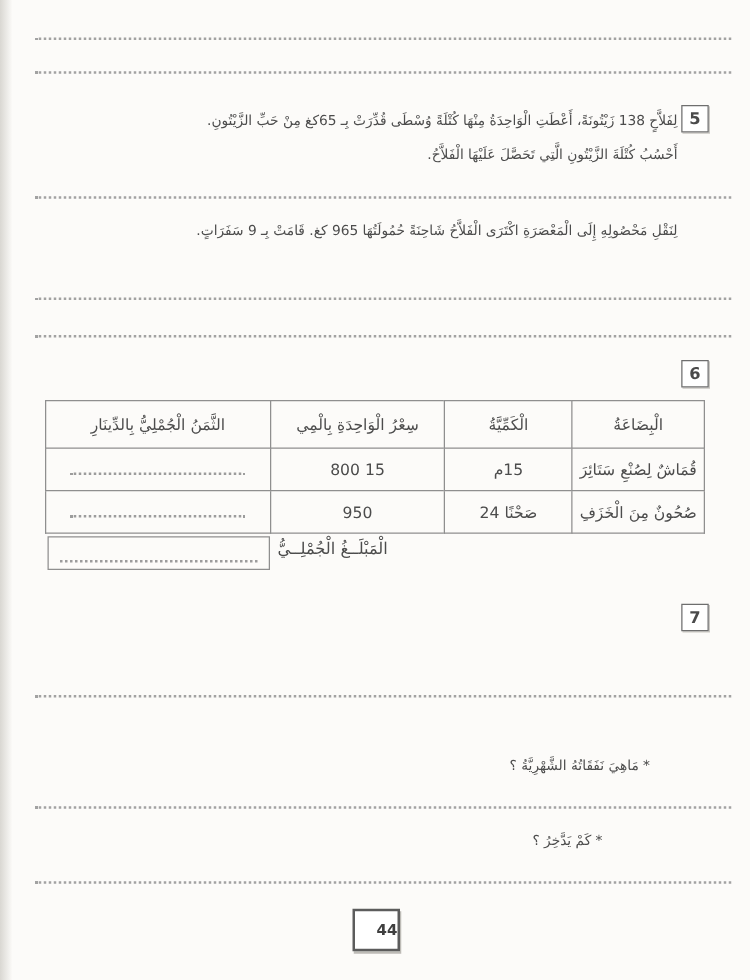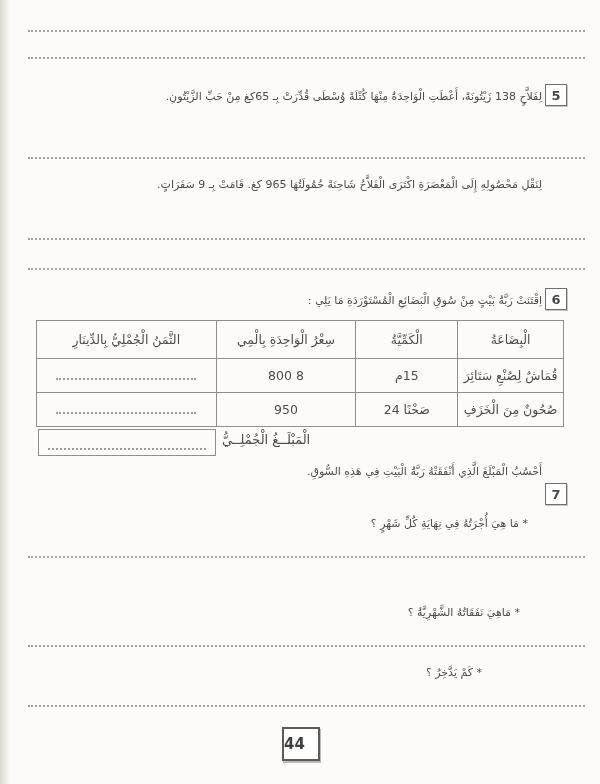--- a/index.html
+++ b/index.html
@@ -39,90 +39,88 @@
     border:1.2px solid #8f8f8f;display:flex;align-items:flex-end;
     justify-content:center;padding-bottom:5px;box-sizing:border-box;
   }
   .total-label{
     position:absolute;top:432px;left:222px;width:138px;text-align:left;
     font-size:13px;color:#4c4c4c;white-space:nowrap;
   }
   .footer-badge{
     position:absolute;top:727px;left:282px;width:34px;height:30px;
     border:2px solid #5c5c5c;background:#fff;box-shadow:1px 2px 0 #bdbbb6;
-    display:flex;align-items:center;justify-content:flex-end;
-    font-size:15px;font-weight:bold;color:#3f3f3f;
+    display:flex;align-items:center;justify-content:flex-start;
+    font-size:12px;font-weight:bold;color:#3f3f3f;
   }
 </style>
 </head>
 <body>
 
 <div class="page">
   <div class="edge-left"></div>
 
   <div class="dotted" style="top:30px"></div>
   <div class="dotted" style="top:57px"></div>
 
   <div class="pnum" style="top:84px">
     <span>5</span>
   </div>
   <div class="tline" style="top:86px">لِفَلاَّحٍ 138 زَيْتُونَةً، أَعْطَتِ الْوَاحِدَةُ مِنْهَا كُتْلَةً وُسْطَى قُدِّرَتْ بِـ 65كغ مِنْ حَبِّ الزَّيْتُونِ.</div>
+  <div class="tline" style="top:113px">أَحْسُبُ كُتْلَةَ الزَّيْتُونِ الَّتِي تَحَصَّلَ عَلَيْهَا الْفَلاَّحُ.</div>
 
   <div class="dotted" style="top:157px"></div>
 
   <div class="tline" style="top:174px">لِنَقْلِ مَحْصُولِهِ إِلَى الْمَعْصَرَةِ اكْتَرَى الْفَلاَّحُ شَاحِنَةً حُمُولَتُهَا 965 كغ. قَامَتْ بِـ 9 سَفَرَاتٍ.</div>
 
   <div class="dotted" style="top:238px"></div>
   <div class="dotted" style="top:268px"></div>
 
   <div class="pnum" style="top:288px">
     <span>6</span>
   </div>
-  <div class="tline" style="top:290px">اِقْتَنَتْ رَبَّةُ بَيْتٍ مِنْ سُوقِ الْبَضَائِعِ الْمُسْتَوْرَدَةِ مَا يَلِي :</div>
 
   <table class="goods-table">
     <colgroup>
       <col style="width:106px">
         <col style="width:102px">
         <col style="width:140px">
         <col style="width:180px">
     </colgroup>
     <tbody>
         <tr>
       <th>الْبِضَاعَةُ</th>
       <th>الْكَمِّيَّةُ</th>
       <th>سِعْرُ الْوَاحِدَةِ بِالْمِي</th>
       <th>الثَّمَنُ الْجُمْلِيُّ بِالدِّينَارِ</th>
     </tr>
     <tr>
       <td>قُمَاشٌ لِصُنْعِ سَتَائِرَ</td>
       <td>15م</td>
-      <td>8 800</td>
+      <td>15 800</td>
       <td><span class="dots-blank"></span></td>
     </tr>
     <tr>
       <td>صُحُونٌ مِنَ الْخَزَفِ</td>
       <td>‪24 صَحْنًا‬</td>
       <td>950</td>
       <td><span class="dots-blank"></span></td>
     </tr>
   </tbody>
     </table>
 
   <div class="total-box">
     <span class="dots-blank" style="width:90%"></span>
   </div>
   <div class="total-label">الْمَبْلَــغُ الْجُمْلِــيُّ</div>
 
-  <div class="tline" style="top:461px">أَحْسُبُ الْمَبْلَغَ الَّذِي أَنْفَقَتْهُ رَبَّةُ الْبَيْتِ فِي هَذِهِ السُّوقِ.</div>
 
   <div class="pnum" style="top:483px">
     <span>7</span>
   </div>
-  <div class="tline" style="top:513px;right:72px">* مَا هِيَ أُجْرَتُهُ فِي نِهَايَةِ كُلِّ شَهْرٍ ؟</div>
 
   <div class="dotted" style="top:556px"></div>
 
   <div class="tline" style="top:602px;right:80px">* مَاهِيَ نَفَقَاتُهُ الشَّهْرِيَّةُ ؟</div>
 
   <div class="dotted" style="top:645px"></div>
 
   <div class="tline" style="top:662px;right:118px">* كَمْ يَدَّخِرُ ؟</div>
 
   <div class="dotted" style="top:705px"></div>

